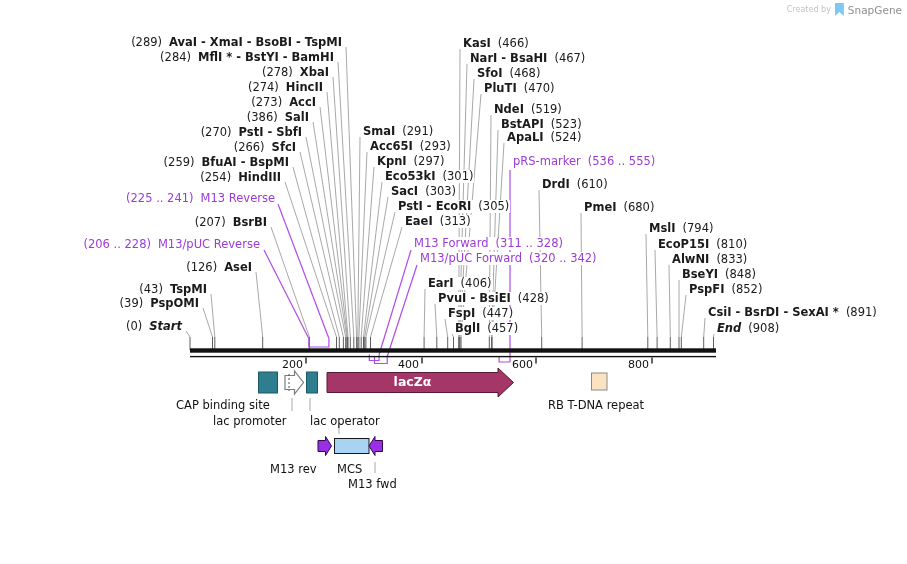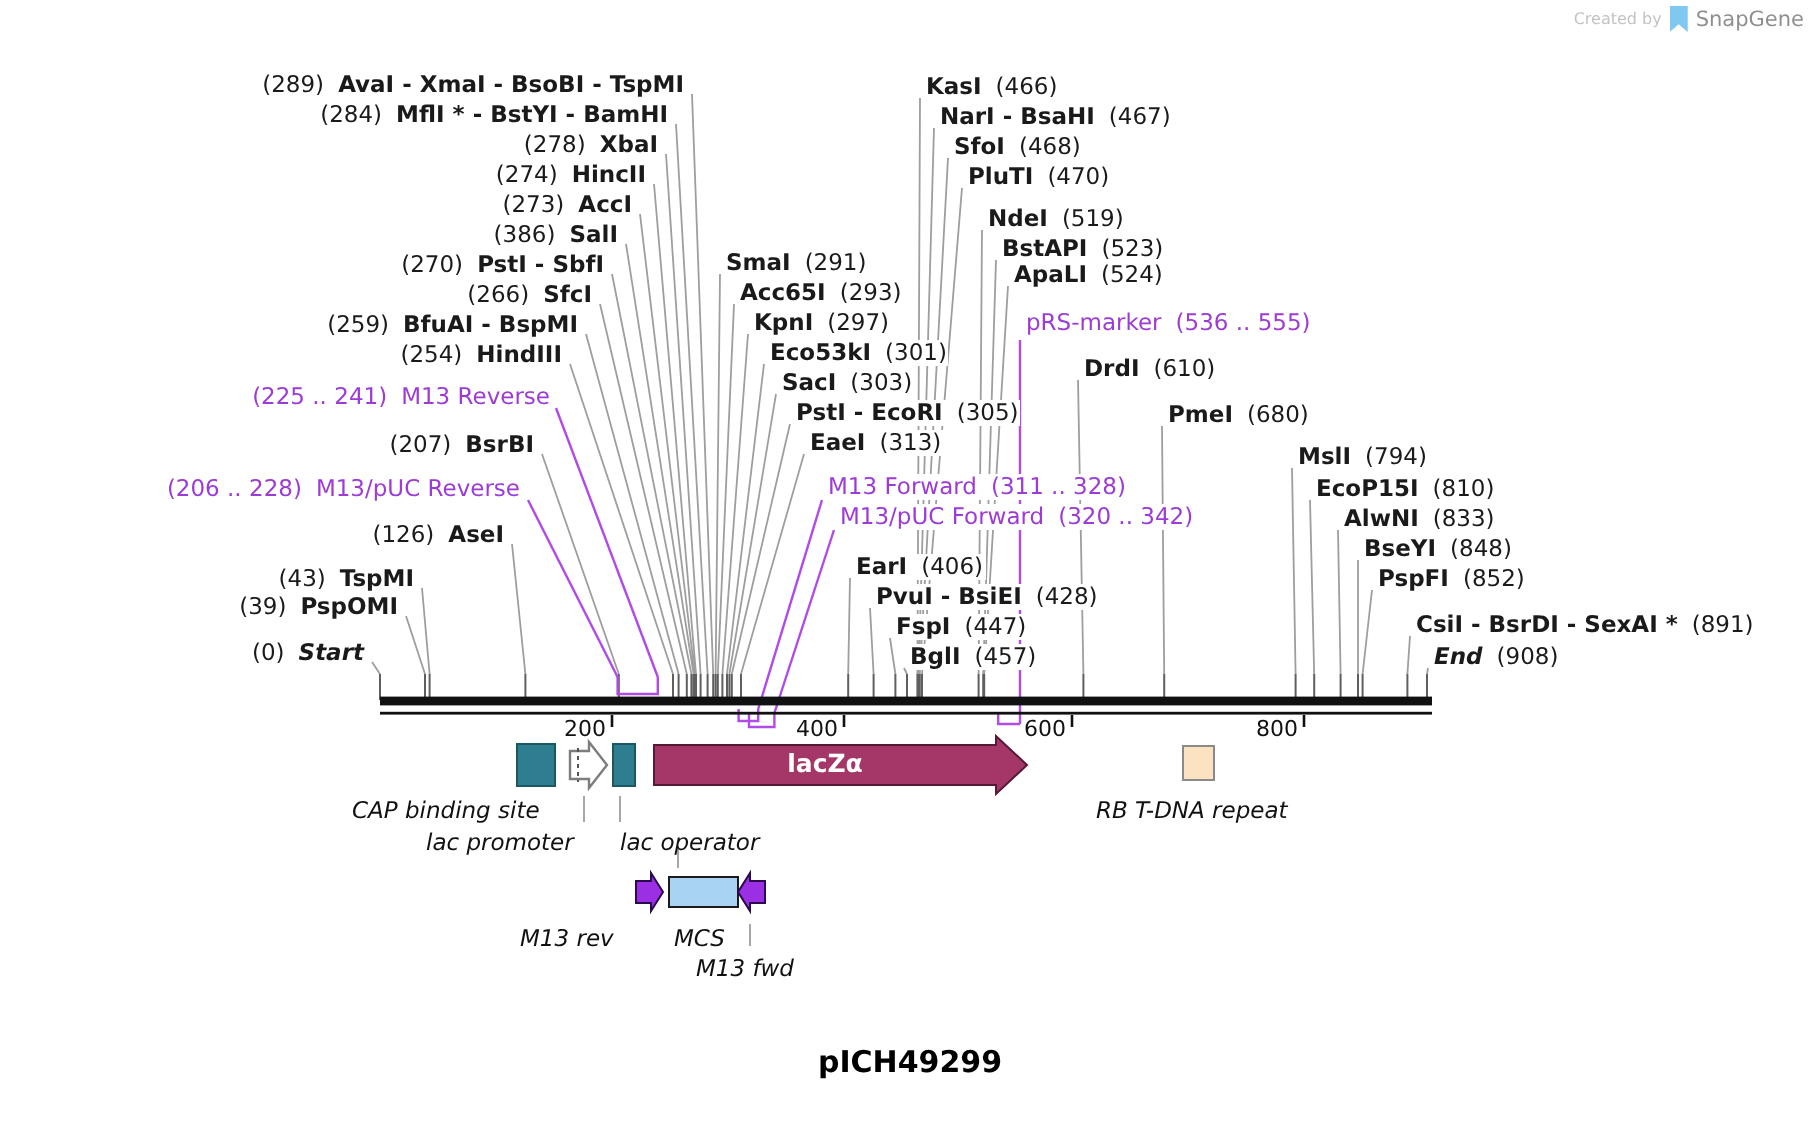--- a/index.html
+++ b/index.html
@@ -7,21 +7,21 @@
        font-family:"DejaVu Sans", sans-serif;overflow:hidden;}
   svg.map{position:absolute;left:0;top:0;z-index:1;}
   .lbl{position:absolute;white-space:nowrap;font-size:11.5px;line-height:13px;
        color:#1a1a1a;background:#fff;padding:0 1px;z-index:2;}
   .lbl span+span{margin-left:7px;}
   .nm{font-weight:bold;}
   .prm{color:#9C3BD6;text-align:right;}
   .prm .nm{font-weight:normal;}
   .term .nm{font-style:italic;}
   .ruler-num{position:absolute;font-size:11px;color:#111;z-index:2;white-space:nowrap;}
-  .flabel{position:absolute;font-size:11.5px;color:#111;white-space:nowrap;z-index:2;font-style:italic;}
+  .flabel{position:absolute;font-size:11.5px;color:#111;white-space:nowrap;z-index:2;}
   .lacza-text{position:absolute;left:327px;top:374px;width:171px;text-align:center;
        color:#fff;font-weight:bold;font-size:12.5px;z-index:3;}
   .title-block{position:absolute;left:300px;top:522px;width:310px;text-align:center;z-index:2;}
   .t1{font-size:15px;font-weight:bold;color:#000;}
   .t2{font-size:11px;color:#1a1a1a;margin-top:3px;}
   .wm{position:absolute;top:3px;right:5px;display:flex;align-items:center;gap:4px;z-index:2;}
   .wm-created{font-size:8px;color:#c3c3c3;}
   .wm-logo{width:9px;height:13px;background:#7EC8F2;
        clip-path:polygon(0 0,100% 0,100% 100%,50% 70%,0 100%);}
   .wm-brand{font-size:10.5px;color:#8f8f8f;}
@@ -138,25 +138,24 @@
 <div class="ruler-num" style="right:604px;top:358px">200</div>
 <div class="ruler-num" style="right:488px;top:358px">400</div>
 <div class="ruler-num" style="right:374px;top:358px">600</div>
 <div class="ruler-num" style="right:258px;top:358px">800</div>
 
 <div class="lacza-text">lacZα</div>
 <div class="flabel" style="left:176px;top:398px">CAP binding site</div>
 <div class="flabel" style="left:213px;top:414px">lac promoter</div>
 <div class="flabel" style="left:310px;top:414px">lac operator</div>
 <div class="flabel" style="left:548px;top:398px">RB T-DNA repeat</div>
-<div class="flabel" style="left:260px;top:462px">M13 rev</div>
+<div class="flabel" style="left:270px;top:462px">M13 rev</div>
 <div class="flabel" style="left:337px;top:462px">MCS</div>
 <div class="flabel" style="left:348px;top:477px">M13 fwd</div>
 
 <div class="title-block">
-  <div class="t1">pICH49299</div>
 </div>
 
 <div class="wm">
   <span class="wm-created">Created by</span>
   <span class="wm-logo"></span>
   <span class="wm-brand">SnapGene</span>
 </div>
 
 </body></html>

